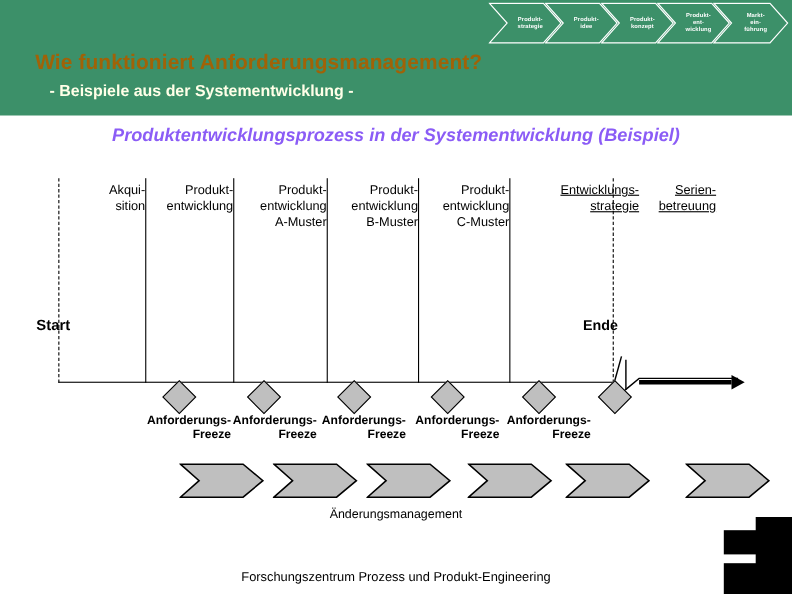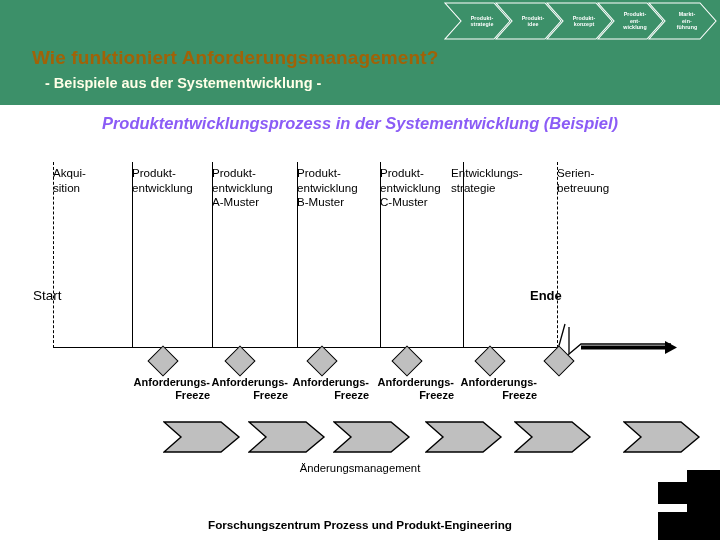--- a/index.html
+++ b/index.html
@@ -48,39 +48,39 @@
   
   .sub-heading{
     position:absolute;left:0;top:114px;width:720px;
     text-align:center;
     font-size:16.5px;font-weight:bold;font-style:italic;color:#8b5cf6;
   }
 
   
   .col-head{
     position:absolute;
-    font-size:11.6px;line-height:14.6px;color:#000;text-align:left;
+    font-size:11.6px;line-height:14.6px;color:#000;text-align:right;
   }
 
   
   .vline{
     position:absolute;width:0;border-left:1px solid #000;
   }
   .vline.dashed{
     border-left:1px dashed #000;
   }
 
   
   .timeline{
     position:absolute;left:53px;top:347px;width:505px;height:0;
     border-top:1.2px solid #000;
   }
   .start-label{
     position:absolute;left:33px;top:288px;
-    font-size:13.5px;font-weight:normal;color:#000;
+    font-size:13.5px;font-weight:bold;color:#000;
   }
   .ende-label{
     position:absolute;left:530px;top:288px;
     font-size:13px;font-weight:bold;color:#000;
   }
 
   
   .diamond{
     position:absolute;width:20px;height:20px;
     background:#bfbfbf;border:1px solid #000;
@@ -95,21 +95,21 @@
   .bchev{position:absolute;top:420px;}
   .change-label{
     position:absolute;left:0;top:462px;width:720px;
     text-align:center;font-size:11.3px;color:#000;
   }
 
   
   .footer-text{
     position:absolute;left:0;top:518px;width:720px;
     text-align:center;
-    font-size:11.7px;font-weight:bold;color:#000;
+    font-size:11.7px;font-weight:normal;color:#000;
   }
   .logo-mark{position:absolute;left:650px;top:470px;}
 </style>
 </head>
 <body>
 
 <div class="header-band"></div>
 
 <div class="title-main">Wie funktioniert Anforderungsmanagement?</div>
 <div class="title-sub">- Beispiele aus der Systementwicklung -</div>
@@ -179,24 +179,24 @@
 </div>
 <div class="col-head" style="left:212px;top:166px;width:85px;">
   <span>Produkt-</span><br><span>entwicklung</span><br><span>A-Muster</span>
 </div>
 <div class="col-head" style="left:297px;top:166px;width:83px;">
   <span>Produkt-</span><br><span>entwicklung</span><br><span>B-Muster</span>
 </div>
 <div class="col-head" style="left:380px;top:166px;width:83px;">
   <span>Produkt-</span><br><span>entwicklung</span><br><span>C-Muster</span>
 </div>
-<div class="col-head" style="left:451px;top:166px;width:94px;">
+<div class="col-head" style="left:487px;top:166px;width:94px;text-decoration:underline;">
   <span>Entwicklungs-</span><br><span>strategie</span>
 </div>
-<div class="col-head" style="left:557px;top:166px;width:94px;">
+<div class="col-head" style="left:557px;top:166px;width:94px;text-decoration:underline;">
   <span>Serien-</span><br><span>betreuung</span>
 </div>
 
 <div class="vline dashed" style="left:53px;top:162px;height:186px;"></div>
 <div class="vline" style="left:132px;top:162px;height:186px;"></div>
 <div class="vline" style="left:212px;top:162px;height:186px;"></div>
 <div class="vline" style="left:297px;top:162px;height:186px;"></div>
 <div class="vline" style="left:380px;top:162px;height:186px;"></div>
 <div class="vline" style="left:463px;top:162px;height:186px;"></div>
 <div class="vline dashed" style="left:557px;top:162px;height:186px;"></div>

